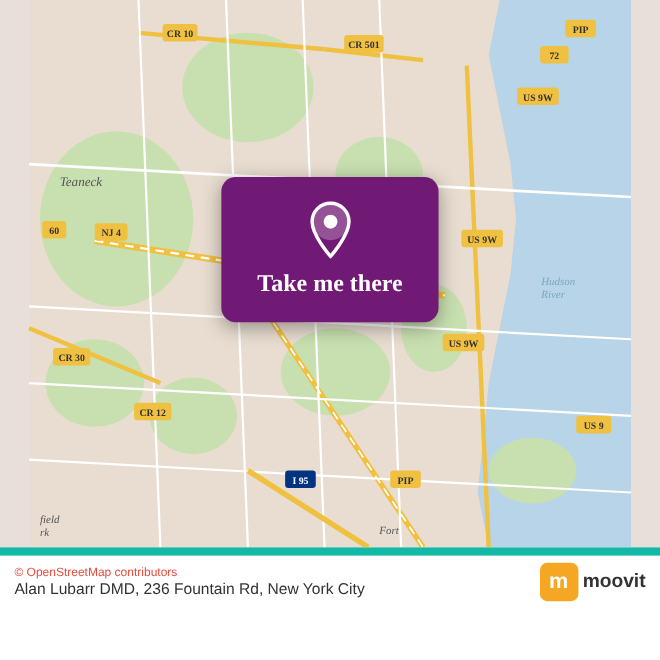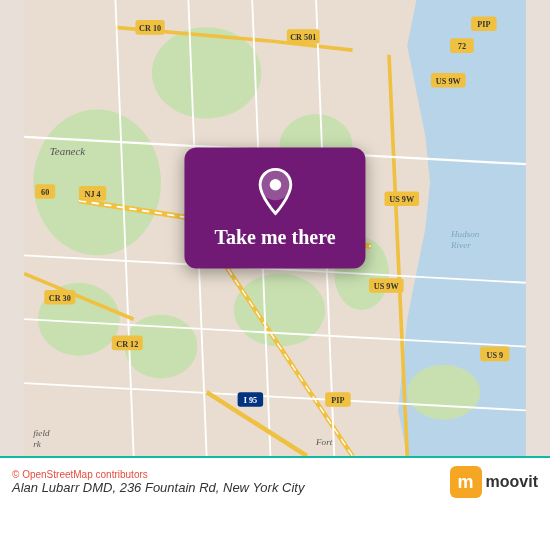--- a/index.html
+++ b/index.html
@@ -59,34 +59,33 @@
 
     
     #bottom-bar {
       width: 550px;
       height: 50px;
       background: white;
       display: flex;
       align-items: center;
       justify-content: space-between;
       padding: 0 12px;
-      border-top: 2px solid #14b8a6;
+      border-top: 7px solid #14b8a6;
     }
 
     #bottom-left {
       display: flex;
       flex-direction: column;
       justify-content: center;
     }
 
     #address-line {
       font-size: 13px;
       color: #333;
       font-weight: 500;
-      font-style: italic;
     }
 
     #osm-attribution {
       font-size: 10px;
       color: #e74c3c;
     }
 
     #moovit-logo {
       display: flex;
       align-items: center;

